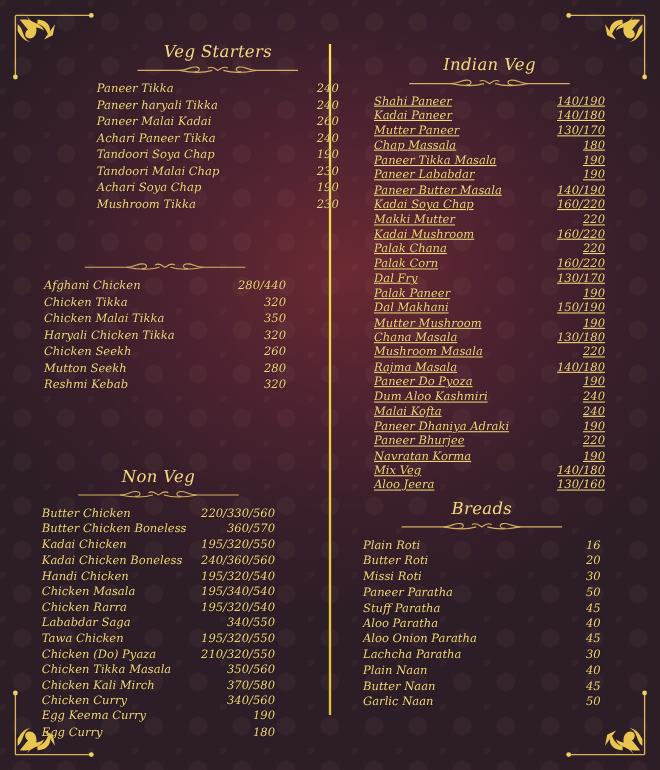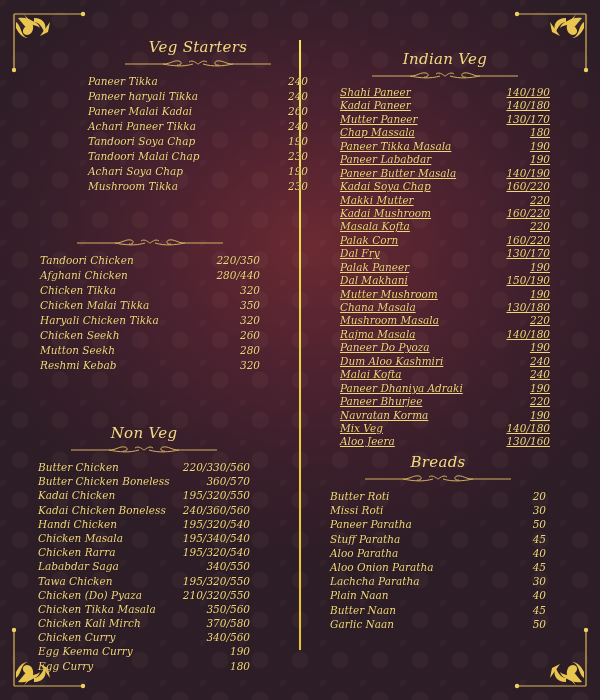--- a/index.html
+++ b/index.html
@@ -176,24 +176,20 @@
       <path d="M2 6 H40 C48 6 50 2 56 3 C60 4 58 8 54 7"></path>
       <path d="M40 6 C50 8 60 9 70 6"></path>
       <path d="M148 6 H110 C102 6 100 2 94 3 C90 4 92 8 96 7"></path>
       <path d="M110 6 C100 8 90 9 80 6"></path>
       <path d="M66 4 C70 1 74 6 75 6 C76 6 80 1 84 4"></path>
     </g>
   </svg>
 </div>
   <div class="rows">
       <div class="row">
-        <span class="name">Tandoori Chicken</span>
-        <span class="price">220/350</span>
-      </div>
-      <div class="row">
         <span class="name">Afghani Chicken</span>
         <span class="price">280/440</span>
       </div>
       <div class="row">
         <span class="name">Chicken Tikka</span>
         <span class="price">320</span>
       </div>
       <div class="row">
         <span class="name">Chicken Malai Tikka</span>
         <span class="price">350</span>
@@ -342,21 +338,21 @@
       </div>
       <div class="row">
         <span class="name">Makki Mutter</span>
         <span class="price">220</span>
       </div>
       <div class="row">
         <span class="name">Kadai Mushroom</span>
         <span class="price">160/220</span>
       </div>
       <div class="row">
-        <span class="name">Masala Kofta</span>
+        <span class="name">Palak Chana</span>
         <span class="price">220</span>
       </div>
       <div class="row">
         <span class="name">Palak Corn</span>
         <span class="price">160/220</span>
       </div>
       <div class="row">
         <span class="name">Dal Fry</span>
         <span class="price">130/170</span>
       </div>
@@ -427,20 +423,24 @@
       <path d="M2 6 H40 C48 6 50 2 56 3 C60 4 58 8 54 7"></path>
       <path d="M40 6 C50 8 60 9 70 6"></path>
       <path d="M148 6 H110 C102 6 100 2 94 3 C90 4 92 8 96 7"></path>
       <path d="M110 6 C100 8 90 9 80 6"></path>
       <path d="M66 4 C70 1 74 6 75 6 C76 6 80 1 84 4"></path>
     </g>
   </svg>
 </div>
   <div class="rows">
       <div class="row">
+        <span class="name">Plain Roti</span>
+        <span class="price">16</span>
+      </div>
+      <div class="row">
         <span class="name">Butter Roti</span>
         <span class="price">20</span>
       </div>
       <div class="row">
         <span class="name">Missi Roti</span>
         <span class="price">30</span>
       </div>
       <div class="row">
         <span class="name">Paneer Paratha</span>
         <span class="price">50</span>

